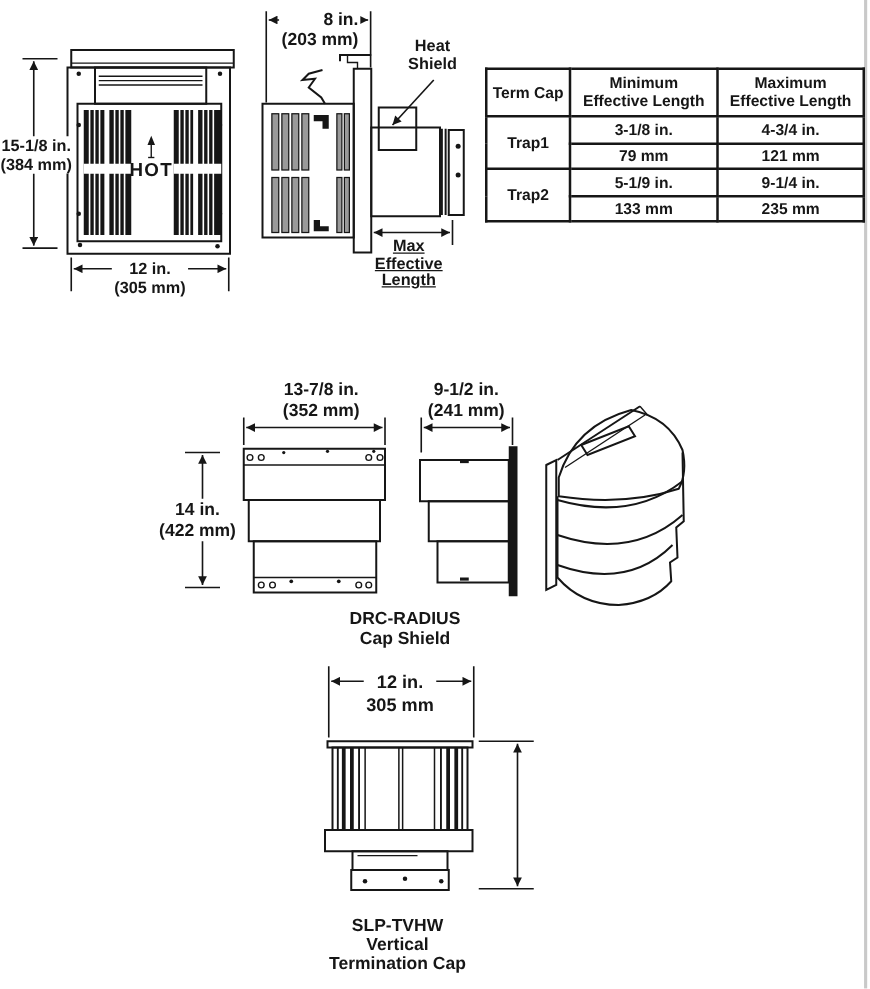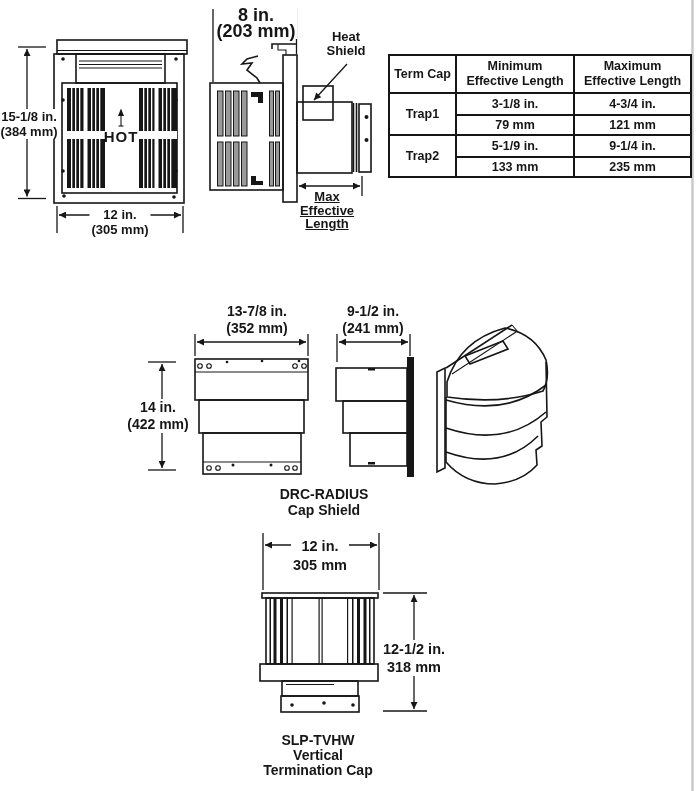--- a/index.html
+++ b/index.html
@@ -255,21 +255,21 @@
   <span>15-1/8 in.</span>
   <span>(384 mm)</span>
 </div>
 <div class="lbl bg" style="left:120px;top:207px;font-size:13px;line-height:15px;">
   <span>12 in.</span>
   <span>(305 mm)</span>
 </div>
 <div class="lbl" style="left:121px;top:128px;font-size:15px;letter-spacing:1px;">
   <span>HOT</span>
 </div>
-<div class="lbl bg" style="left:256px;top:8px;font-size:18px;line-height:15.5px;">
+<div class="lbl bg" style="left:256px;top:8px;font-size:14px;line-height:15.5px;text-align:right;">
   <span>8 in.</span>
   <span>(203 mm)</span>
 </div>
 <div class="lbl" style="left:346px;top:30px;font-size:13px;line-height:14px;">
   <span>Heat</span>
   <span>Shield</span>
 </div>
 <div class="lbl" style="left:327px;top:190px;font-size:13px;line-height:13.5px;text-decoration:underline;">
   <span>Max</span>
   <span>Effective</span>
@@ -289,24 +289,20 @@
   <span>(422 mm)</span>
 </div>
 <div class="lbl" style="left:324px;top:487px;font-size:14px;line-height:15.5px;">
   <span>DRC-RADIUS</span>
   <span>Cap Shield</span>
 </div>
 
 <div class="lbl bg" style="left:320px;top:537px;font-size:14.5px;line-height:19px;">
   <span>12 in.</span>
   <span>305 mm</span>
-</div>
-<div class="lbl bg" style="left:414px;top:640px;font-size:14.5px;line-height:18px;">
-  <span>12-1/2 in.</span>
-  <span>318 mm</span>
 </div>
 <div class="lbl" style="left:318px;top:733px;font-size:14px;line-height:15px;">
   <span>SLP-TVHW</span>
   <span>Vertical</span>
   <span>Termination Cap</span>
 </div>
 
 <table class="term-table">
   <colgroup>
         <col style="width:67px">

